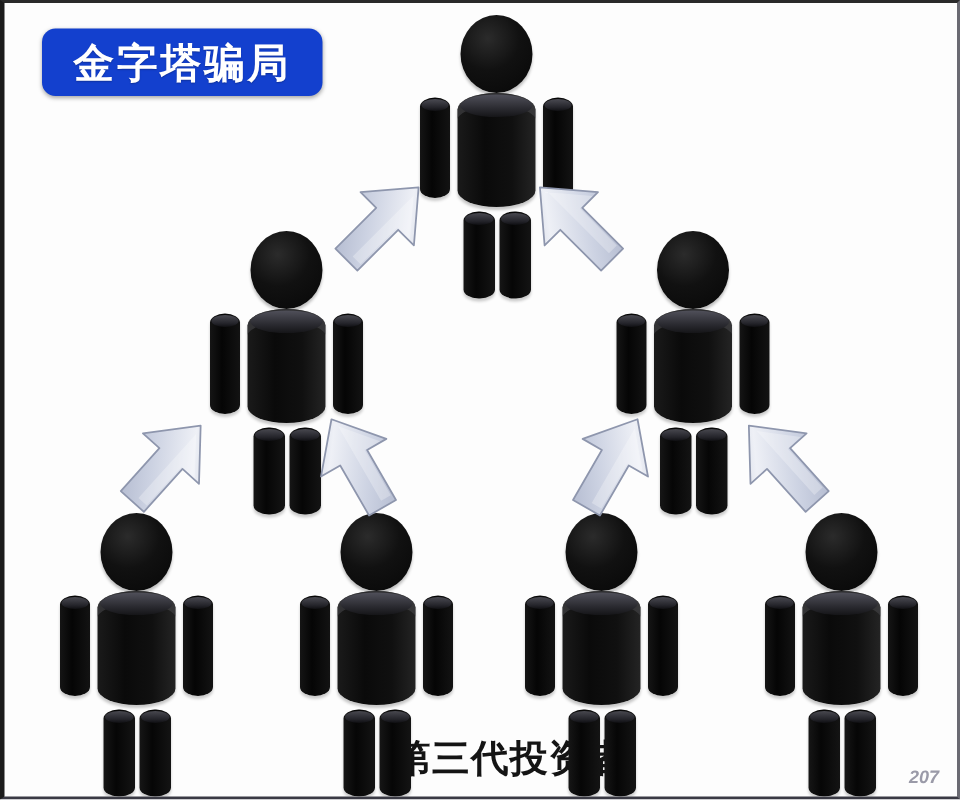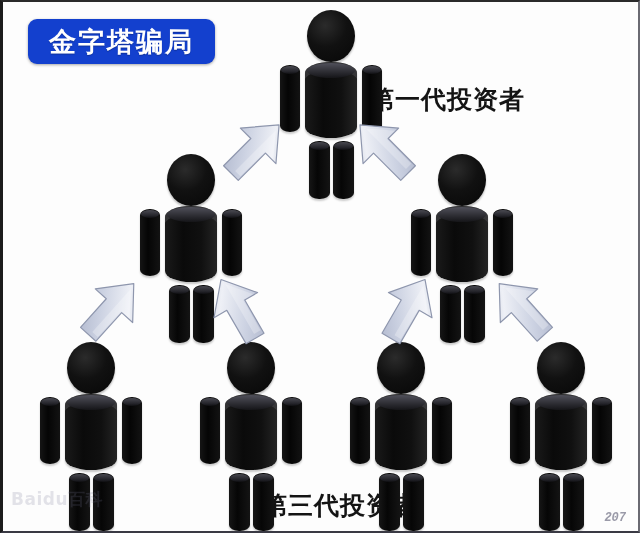--- a/index.html
+++ b/index.html
@@ -140,33 +140,32 @@
     font-family: "DejaVu Sans", "Liberation Sans", sans-serif;
     user-select: none;
   }
   #page-number {
     position: absolute;
     right: 12px; bottom: 6px;
     font-size: 12px;
     font-style: italic;
     font-weight: bold;
     color: #9a9aa8;
-    font-family: Liberation Mono, monospace;
+    font-family: Liberation Sans, sans-serif;
   }
 </style>
 </head>
 <body>
 
 <div id="canvas">
 
   <div id="title-badge">
     <span>金字塔骗局</span>
   </div>
 
-  <div class="gen-label" id="label-gen1">第一代投资者</div>
   <div class="gen-label" id="label-gen3">第三代投资者</div>
 
   <div class="figure" id="fig-g1-1" style="left:273px; top:8px;">
     <div class="fig-part head"></div>
     <div class="fig-part arm arm-left"></div>
     <div class="fig-part arm arm-right"></div>
     <div class="fig-part torso"></div>
     <div class="fig-part leg leg-left"></div>
     <div class="fig-part leg leg-right"></div>
   </div>
@@ -285,16 +284,15 @@
 
   <div class="arrow" style="left:482px; top:268px;">
     <svg viewBox="0 0 100 100">
       <g transform="rotate(-42 50 50)">
         <path d="M50 4 L84 44 L64 44 L64 96 L36 96 L36 44 L16 44 Z" fill="url(#arrGradL)" stroke="#8e96ad" stroke-width="1.6" stroke-linejoin="round"></path>
         <path d="M50 10 L78 43 L62 43 L62 90 L52 90 L52 12 Z" fill="#ffffff" opacity="0.28"></path>
       </g>
     </svg>
   </div>
 
-  <div id="watermark-baidu">Baidu百科</div>
   <div id="page-number">207</div>
 
 </div>
 
 </body></html>

